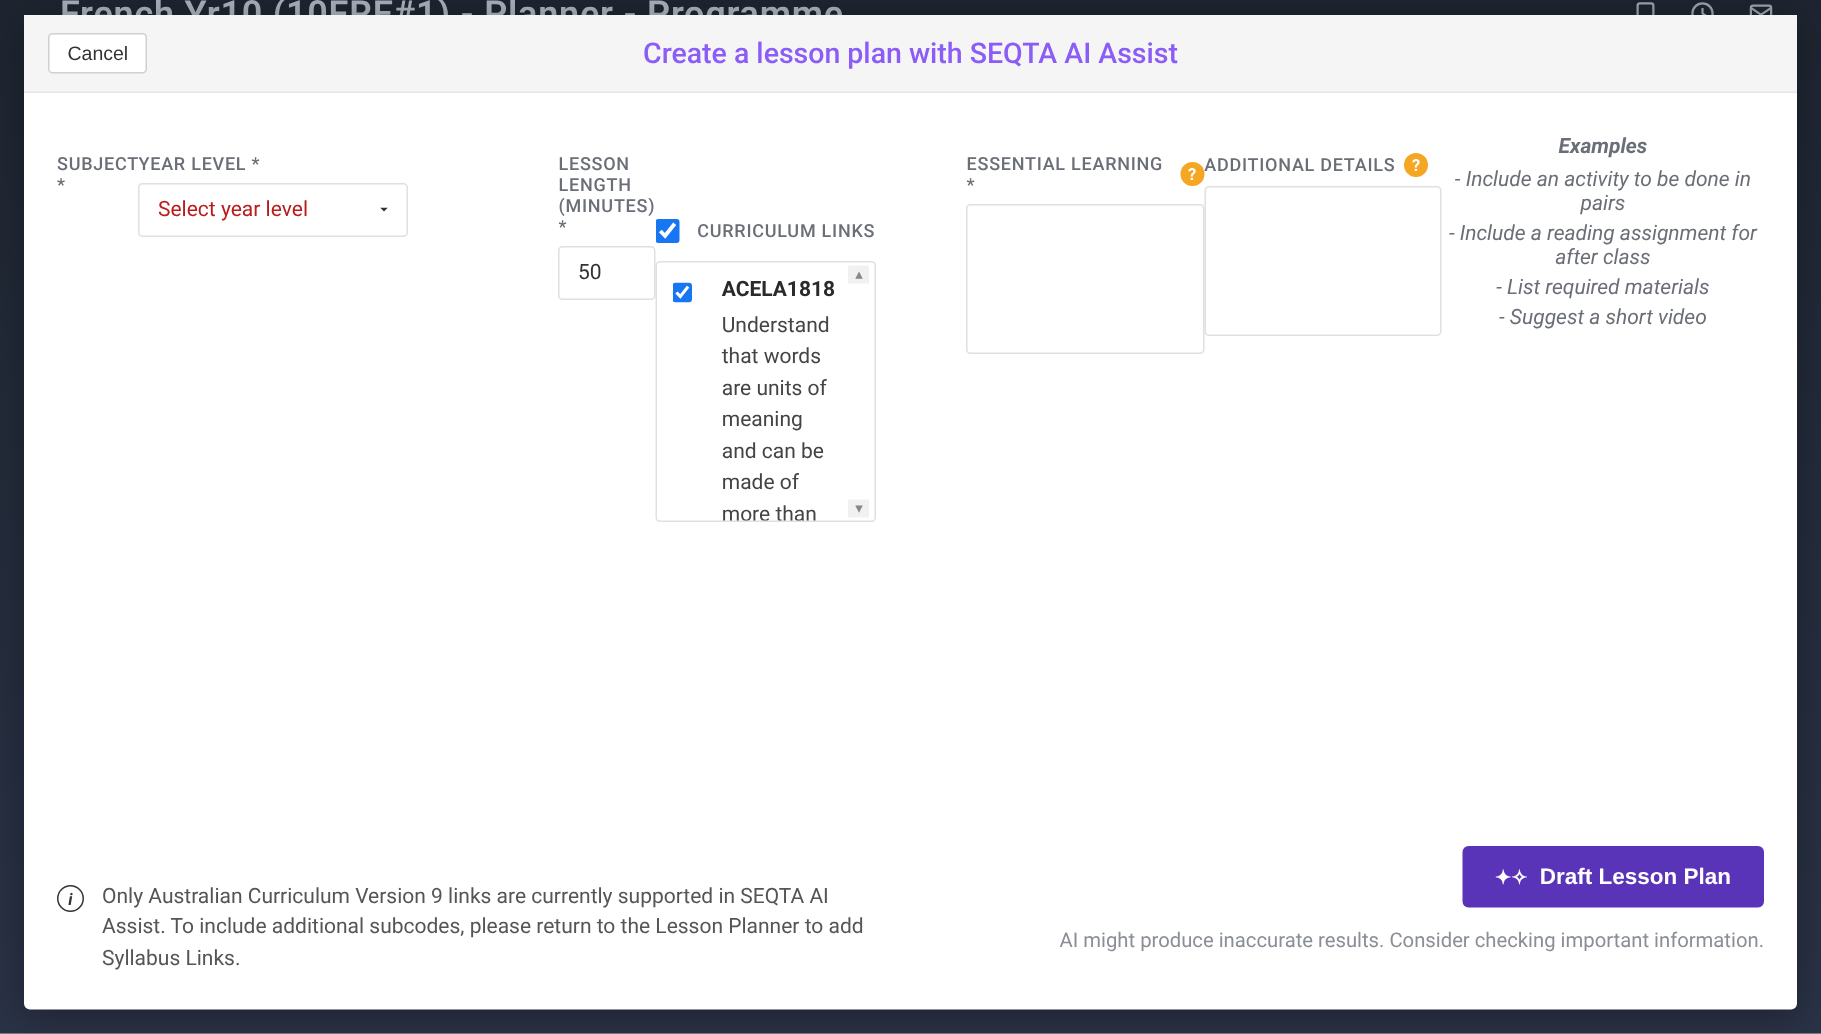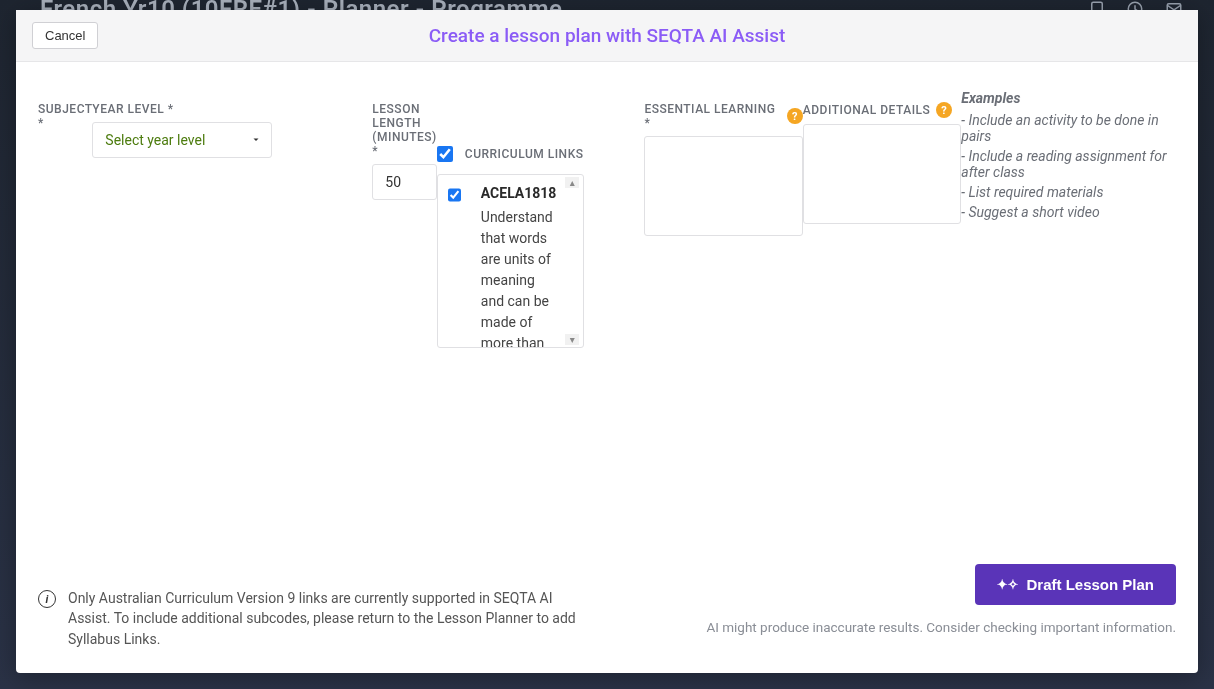--- a/index.html
+++ b/index.html
@@ -106,21 +106,21 @@
   background: #fff;
 }
 .txt-input::placeholder { color: #bfc2c8; }
 .select-wrap {
   position: relative;
   width: 180px;
 }
 .select-input {
   appearance: none;
   padding-right: 30px;
-  color: #4d7c0f;
+  color: #b91c1c;
 }
 .select-chevron {
   position: absolute;
   right: 10px;
   top: 50%;
   transform: translateY(-50%);
   pointer-events: none;
   color: #333;
 }
 .row2 {
@@ -193,20 +193,21 @@
   align-items: center;
   justify-content: center;
   font-size: 11px;
   font-weight: 700;
 }
 .examples-block {
   margin-top: -12px;
   color: #6a6e76;
   font-style: italic;
   font-size: 14px;
+  text-align: center;
 }
 .examples-title {
   font-weight: 700;
   margin-bottom: 6px;
 }
 .examples-list li {
   list-style: none;
   margin-bottom: 4px;
 }
 .modal-footer {

